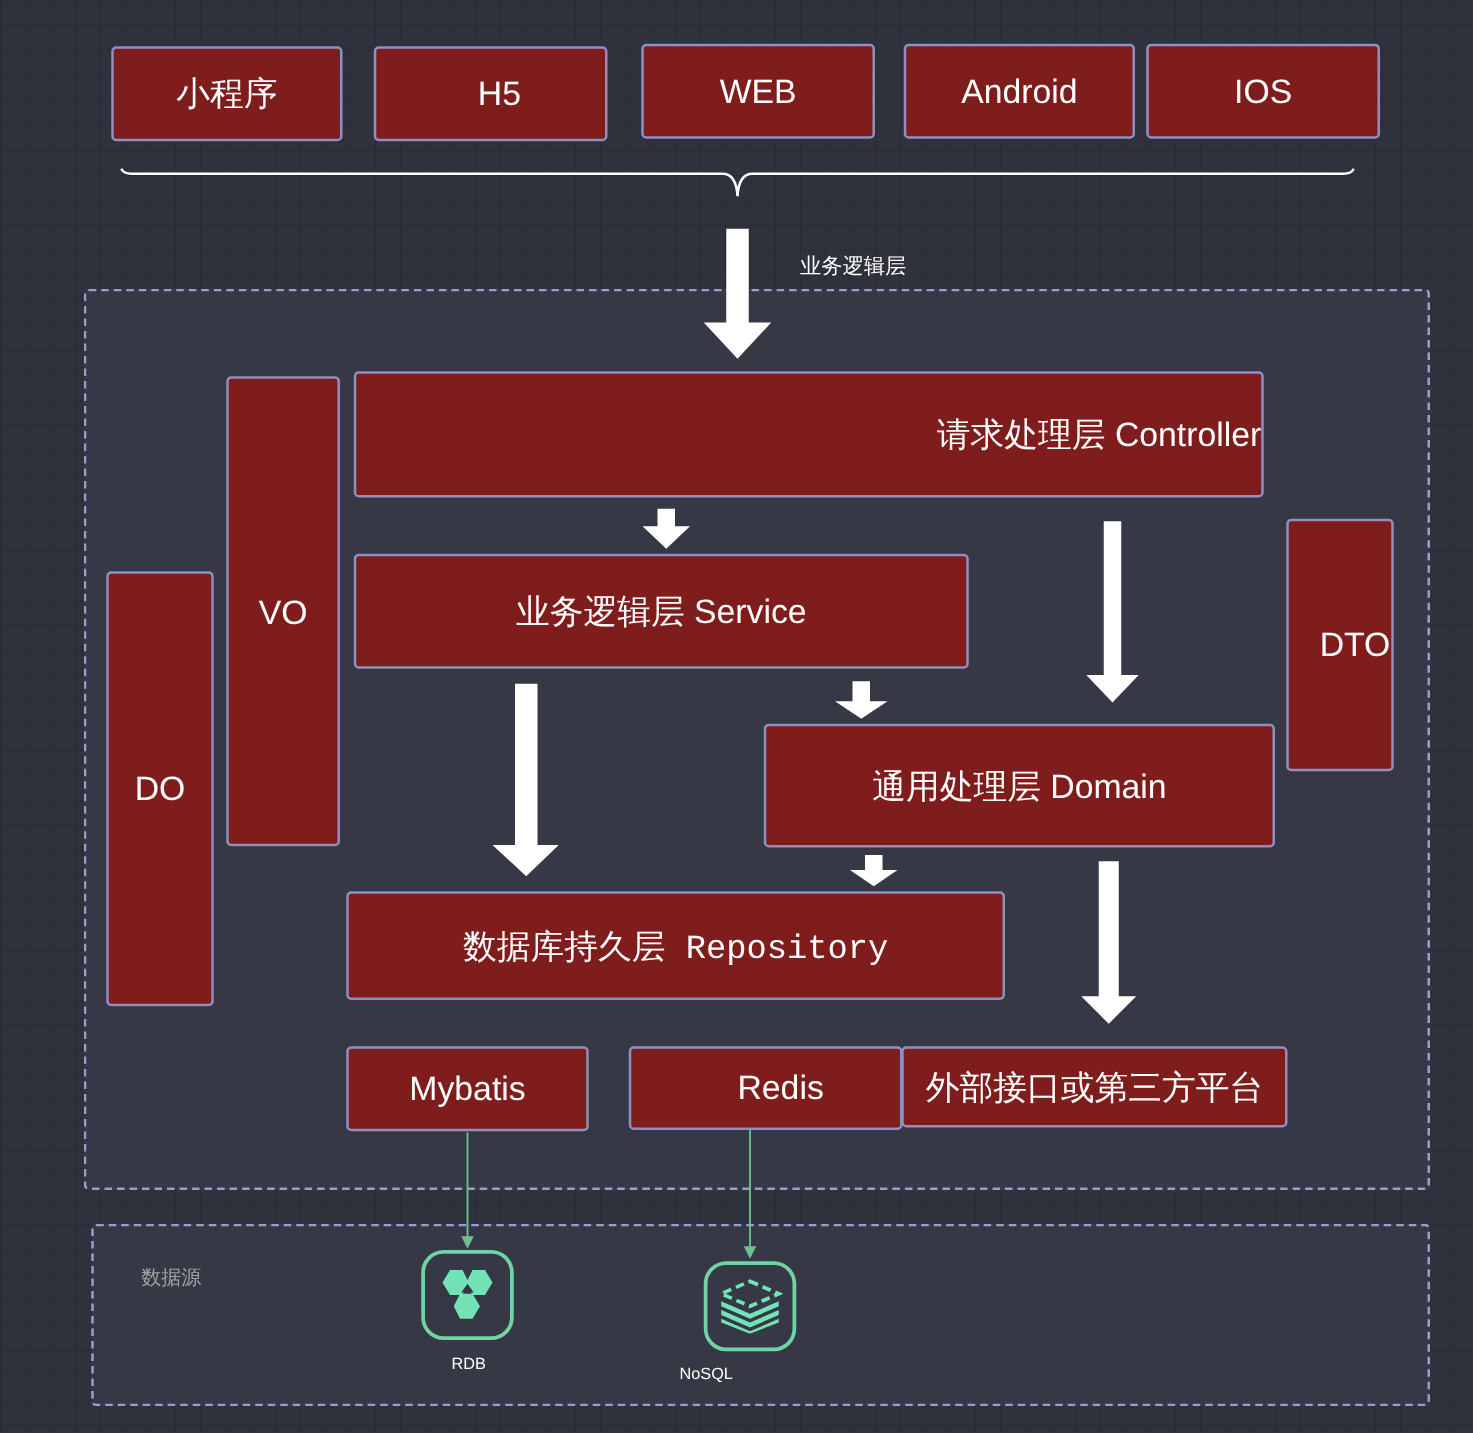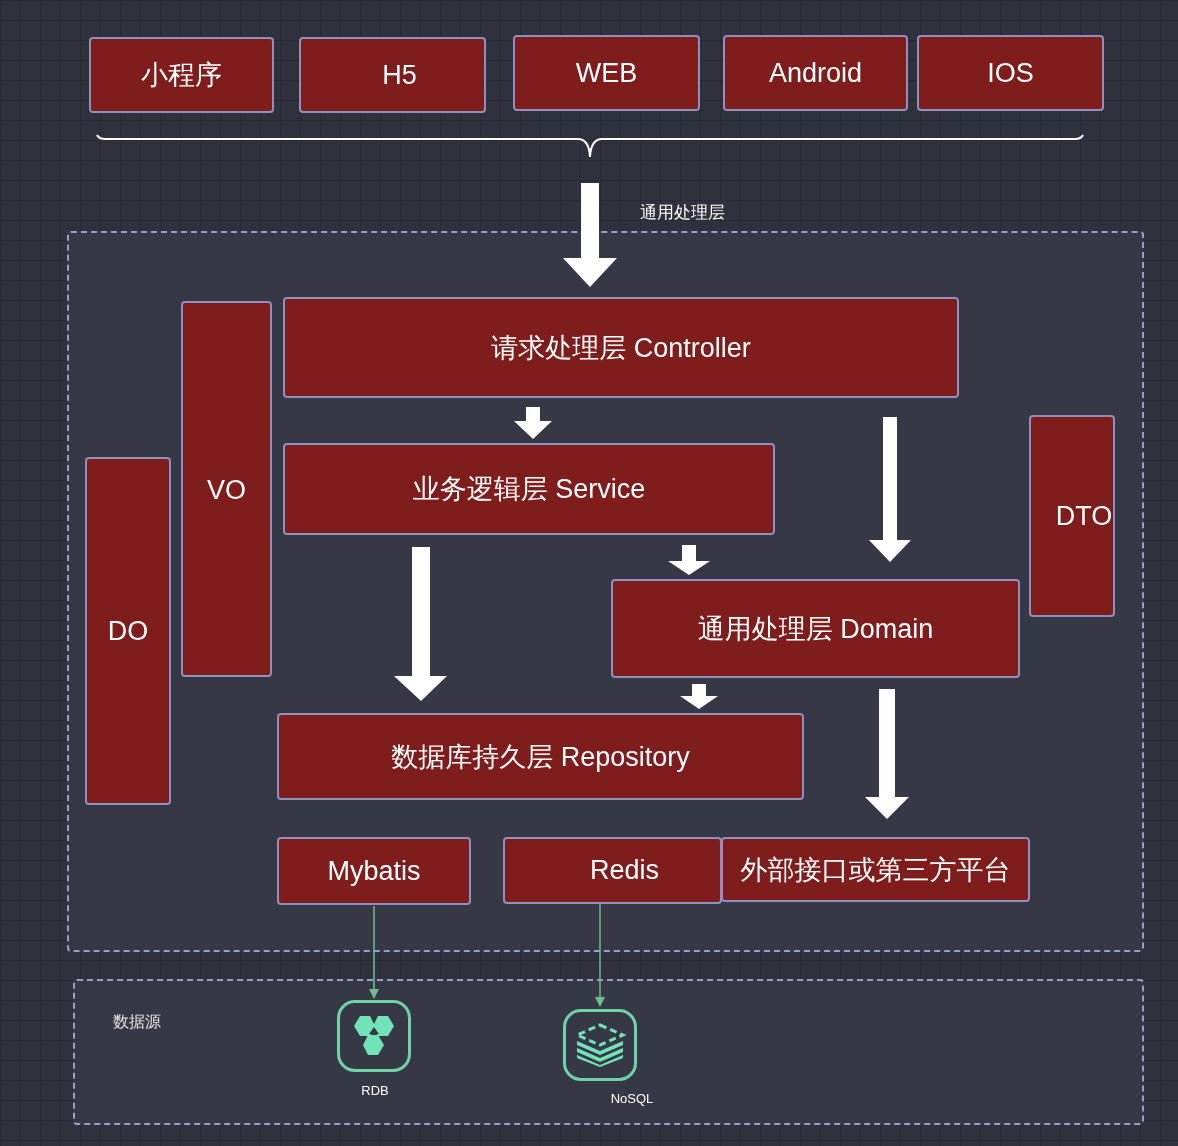--- a/index.html
+++ b/index.html
@@ -19,21 +19,21 @@
     background: #7f1d1d;
     display: flex; align-items: center; justify-content: center;
     color: #ffffff; font-size: 27px; white-space: nowrap;
   }
   .region {
     position: absolute; box-sizing: border-box;
     border: 2px dashed #9b9dd1; border-radius: 4px;
     background: #363845;
   }
   .label-small { position: absolute; font-size: 17px; color: #ffffff; }
-  .ds-label { position: absolute; font-size: 16px; color: #e5e5e5; }
+  .ds-label { position: absolute; font-size: 16px; color: #a3a3a3; }
   .icon-label { position: absolute; font-size: 13px; color: #ffffff; transform: translateX(-50%); }
   svg.overlay { position: absolute; left: 0; top: 0; pointer-events: none; }
   .dbicon {
     position: absolute; box-sizing: border-box; width: 74px; height: 72px;
     border: 3px solid #6fd3a6; border-radius: 18px; background: #363845;
     display: flex; align-items: center; justify-content: center;
   }
 </style>
 </head>
 <body>
@@ -52,42 +52,42 @@
   </div>
 <div class="box" style="left:917px;top:35px;width:187px;height:76px;">
     <span>IOS</span>
   </div>
 
 <div class="region" style="left:67px;top:231px;width:1077px;height:721px;"></div>
 
 <div class="region" style="left:73px;top:979px;width:1071px;height:146px;"></div>
 <div class="ds-label" style="left:113px;top:1012px;">数据源</div>
 
-<div class="label-small" style="left:640px;top:201px;">通用处理层</div>
+<div class="label-small" style="left:640px;top:201px;">业务逻辑层</div>
 
 <div class="box" style="left:85px;top:457px;width:86px;height:348px;">
     <span>DO</span>
   </div>
 <div class="box" style="left:181px;top:301px;width:91px;height:376px;align-items:flex-start;padding-top:172px;">
     <span>VO</span>
   </div>
 <div class="box" style="left:1029px;top:415px;width:86px;height:202px;padding-left:24px;">
     <span>DTO</span>
   </div>
 
-<div class="box" style="left:283px;top:297px;width:676px;height:101px;">
+<div class="box" style="left:283px;top:297px;width:728px;height:101px;justify-content:flex-end;">
     <span>请求处理层 Controller</span>
   </div>
 <div class="box" style="left:283px;top:443px;width:492px;height:92px;">
     <span>业务逻辑层 Service</span>
   </div>
 <div class="box" style="left:611px;top:579px;width:409px;height:99px;">
     <span>通用处理层 Domain</span>
   </div>
-<div class="box" style="left:277px;top:713px;width:527px;height:87px;">
+<div class="box" style="left:277px;top:713px;width:527px;height:87px;font-family:Liberation Mono, monospace;">
     <span>数据库持久层 Repository</span>
   </div>
 
 <div class="box" style="left:277px;top:837px;width:194px;height:68px;">
     <span>Mybatis</span>
   </div>
 <div class="box" style="left:503px;top:837px;width:219px;height:67px;padding-left:24px;">
     <span>Redis</span>
   </div>
 <div class="box" style="left:721px;top:837px;width:309px;height:65px;">
@@ -128,13 +128,13 @@
 <div class="icon-label" style="left:375px;top:1083px;">RDB</div>
 
 <div class="dbicon" style="left:563px;top:1009px;">
   <svg width="54" height="44" viewBox="0 0 54 44">
     <polygon points="27,2 50,12 27,22 4,12" fill="none" stroke="#72e3b6" stroke-width="3" stroke-dasharray="7 4"></polygon>
     <polygon points="4,18 27,28 50,18 50,22 27,32 4,22" fill="#72e3b6"></polygon>
     <polygon points="4,25 27,35 50,25 50,29 27,39 4,29" fill="#72e3b6"></polygon>
     <polygon points="4,32 27,42 50,32 50,35 27,44 4,35" fill="#72e3b6"></polygon>
   </svg>
 </div>
-<div class="icon-label" style="left:632px;top:1091px;">NoSQL</div>
+<div class="icon-label" style="left:565px;top:1091px;">NoSQL</div>
 
 </body></html>

